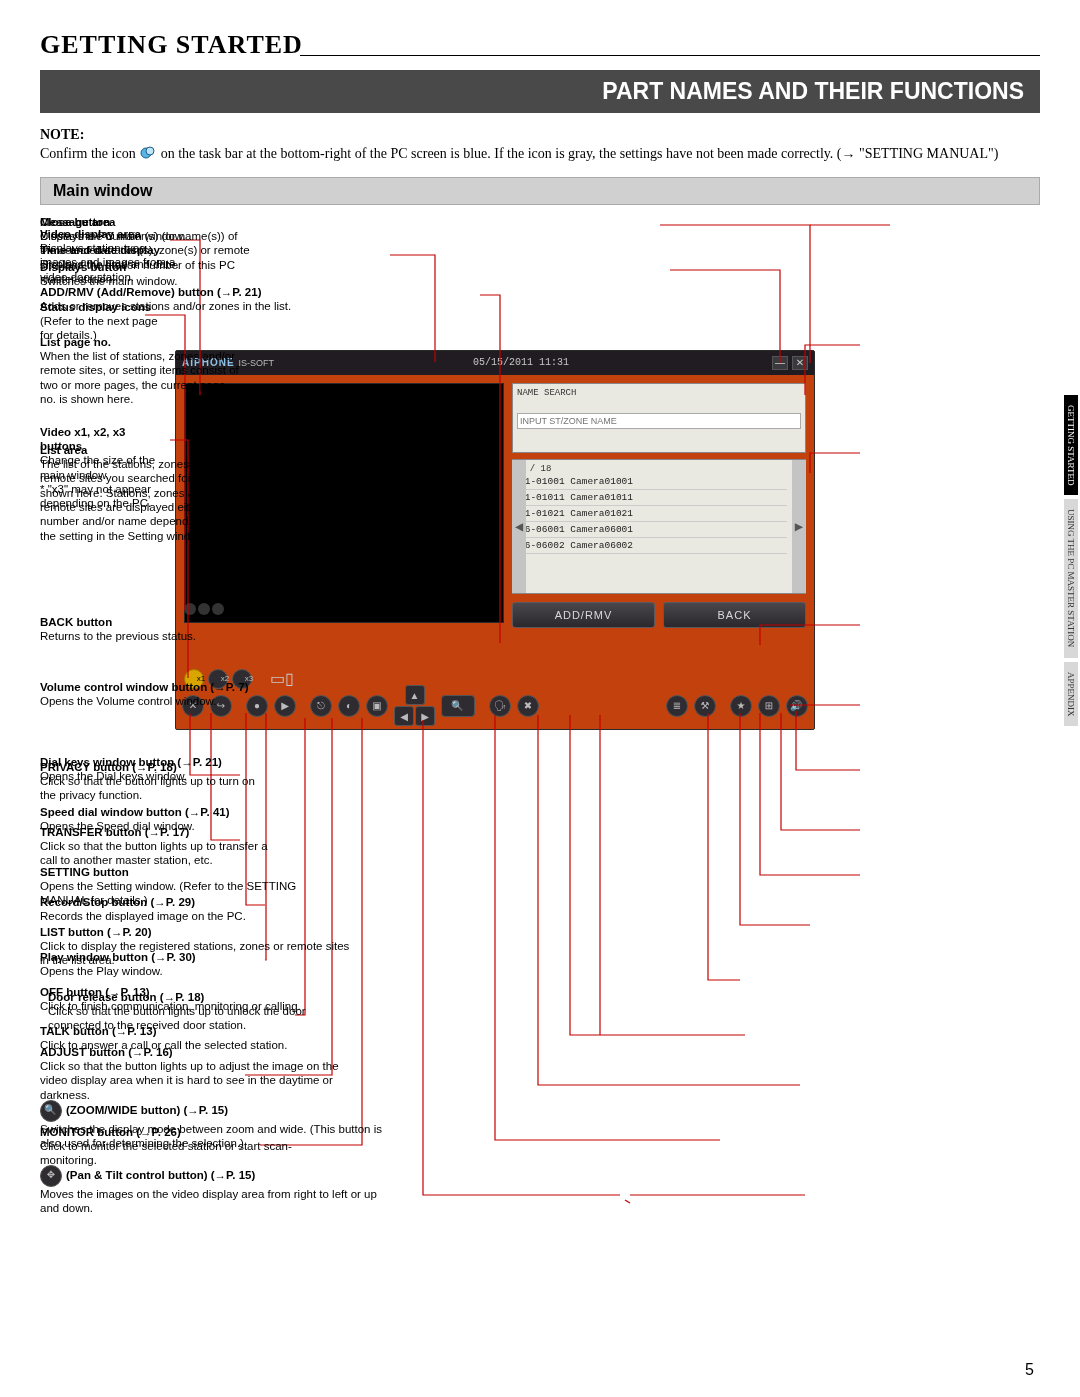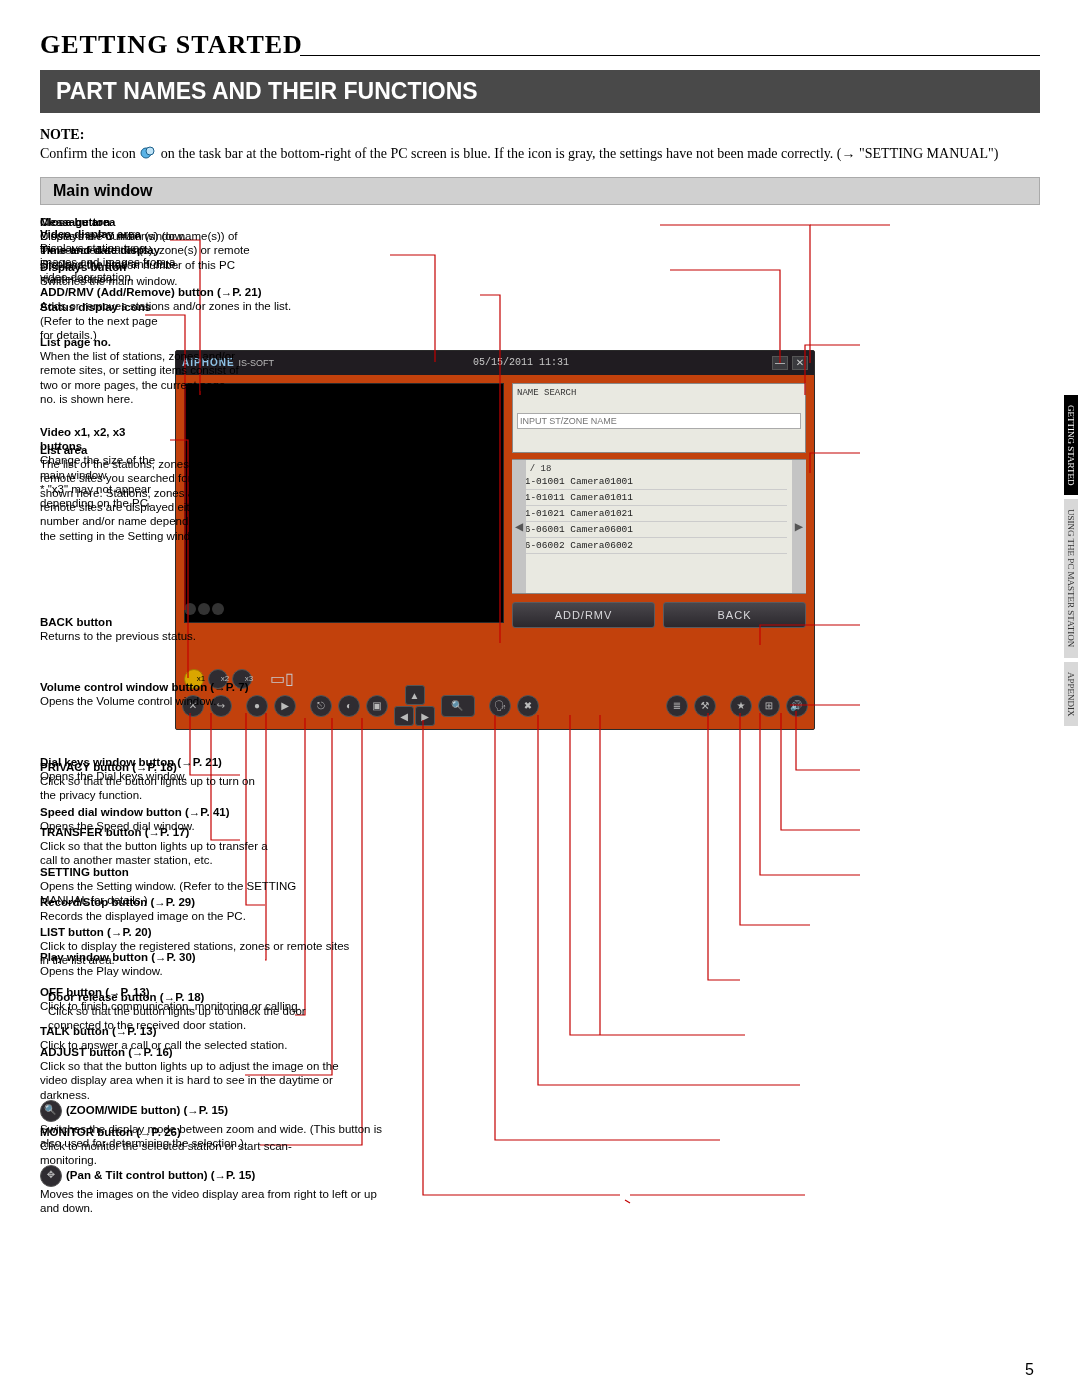--- a/index.html
+++ b/index.html
@@ -1,21 +1,21 @@
 <!DOCTYPE html>
 <html><head>
 <meta charset="utf-8">
 <style>
   * { box-sizing: border-box; margin: 0; padding: 0; }
   body { font-family: Arial, Helvetica, sans-serif; font-size: 12px; color: #000; background: #fff; width: 1080px; }
   .page { position: relative; width: 1080px; height: 1397px; padding: 30px 40px 20px 40px; }
 
   .header-title { font-family: "Trajan Pro", "Times New Roman", serif; font-weight: bold; font-size: 26px; letter-spacing: 1px; }
   .hr-top { border: 0; border-top: 1px solid #000; margin-top: -5px; margin-left: 260px; }
-  .banner { background: #494949; color: #fff; font-size: 23px; font-weight: bold; padding: 8px 16px; margin-top: 14px; }
+  .banner { background: #494949; color: #fff; font-size: 23px; font-weight: bold; padding: 8px 16px; margin-top: 14px; text-align: right; }
 
   .note-label { font-family: "Times New Roman", serif; font-weight: bold; font-size: 14px; margin-top: 14px; }
   .note-text { font-family: "Times New Roman", serif; font-size: 14px; margin-top: 2px; line-height: 1.25; }
   .icon-inline { display: inline-block; width: 18px; height: 14px; vertical-align: -2px; }
 
   .section-bar { background: #d0d0d0; padding: 4px 12px; font-weight: bold; font-size: 16px; margin-top: 14px; border: 1px solid #aaa; }
 
   .diagram { position: relative; width: 980px; height: 1080px; margin-top: 10px; }
 
   .label { position: absolute; font-size: 11.5px; line-height: 1.25; }

